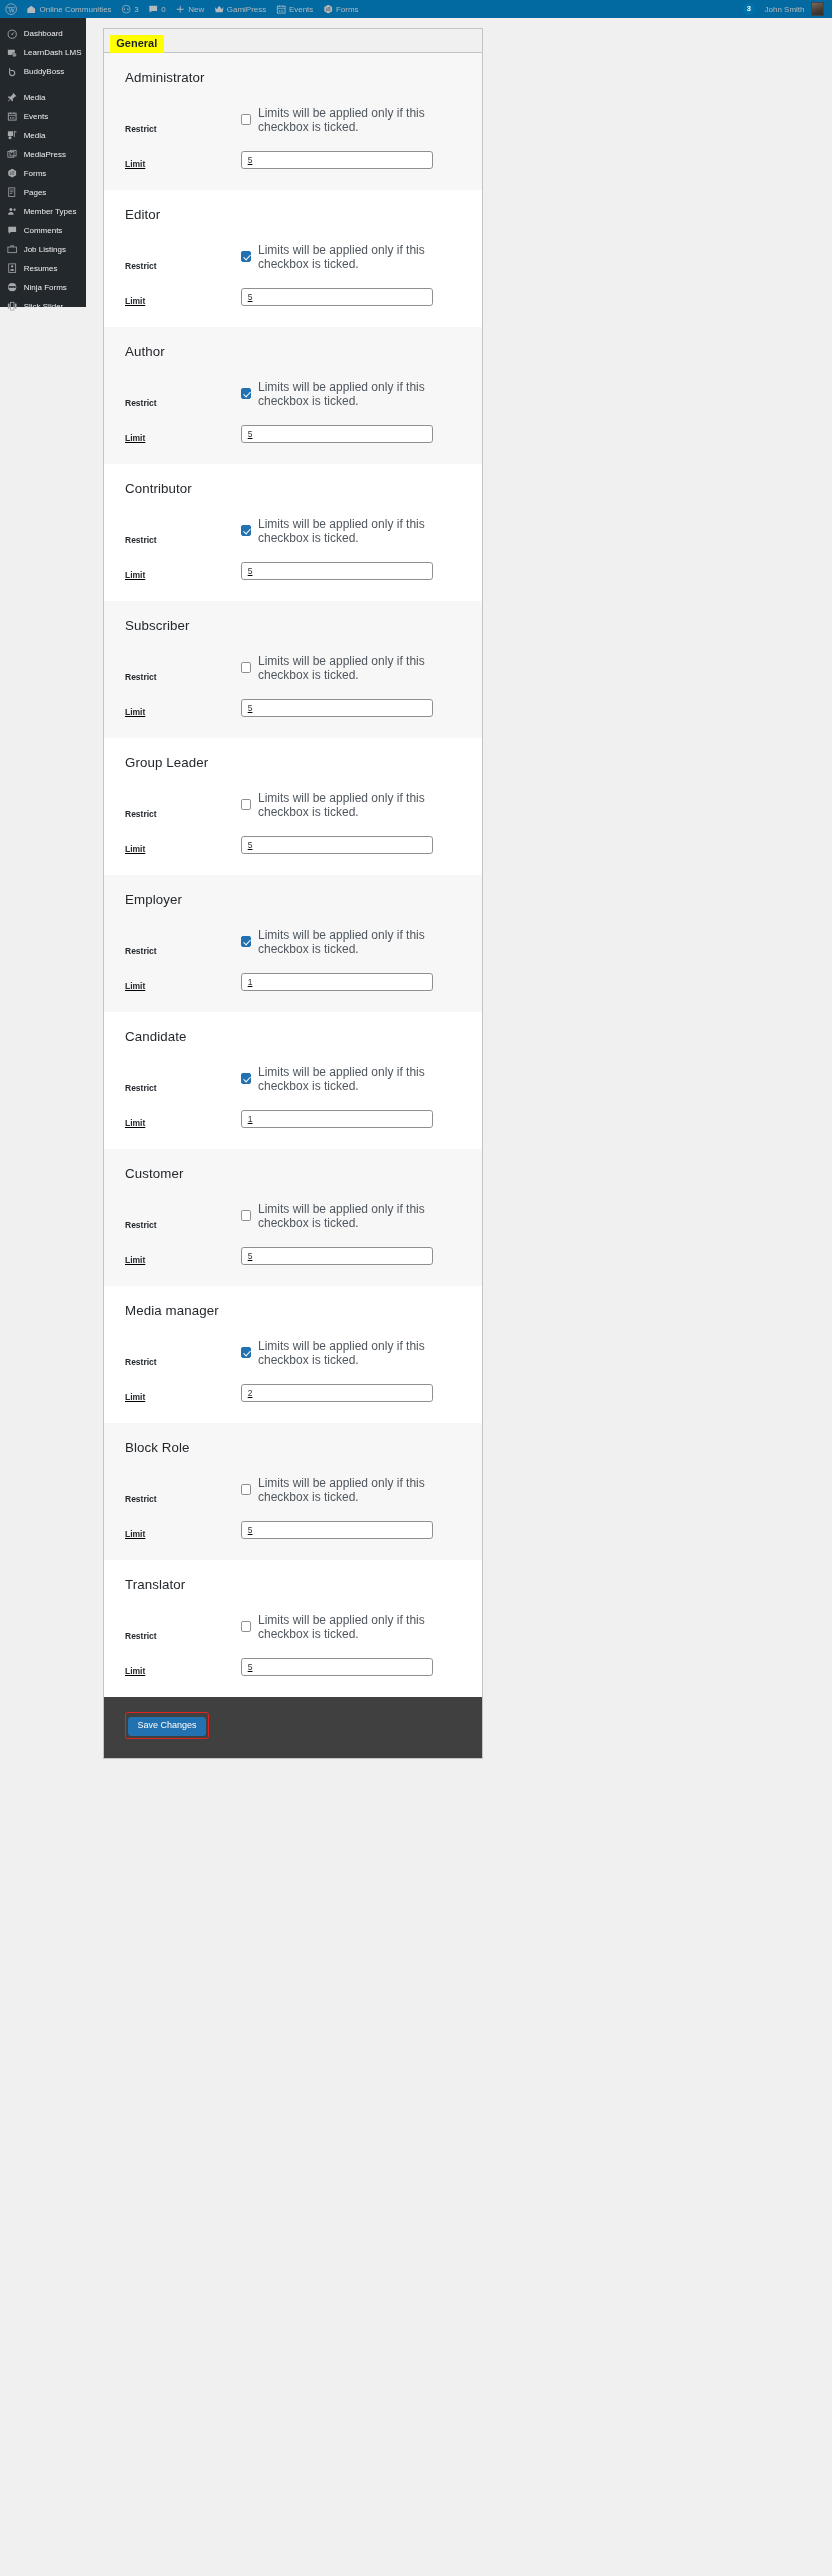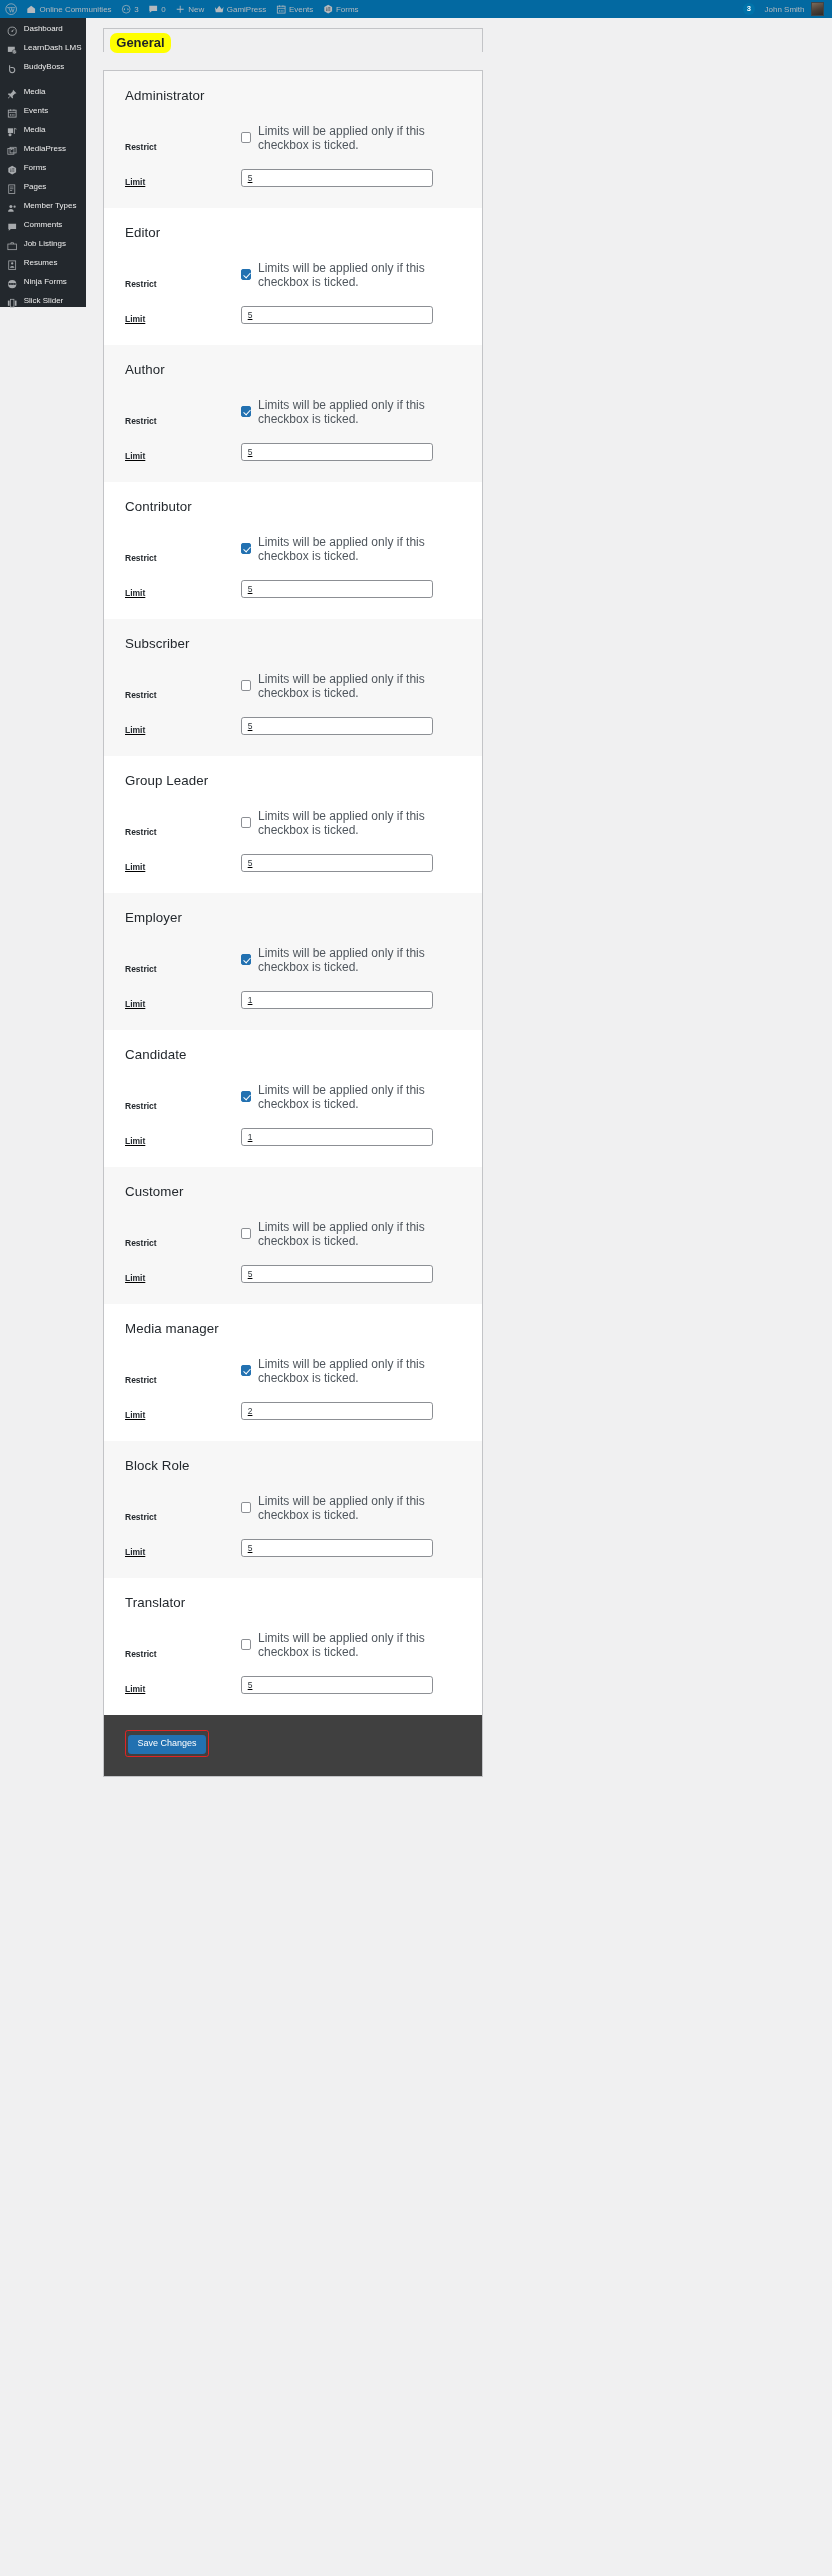--- a/index.html
+++ b/index.html
@@ -43,21 +43,21 @@
   .ab-name { color: #b4b9be; }
 
   
   .sidebar {
     position: absolute; top: 18px; left: 0;
     width: 86px; height: 289px;
     background: #23282d;
     z-index: 40;
   }
   .menu-item {
-    display: flex; align-items: flex-start;
+    display: flex; align-items: center;
     height: 19px; padding-left: 5.7px;
     color: #eee; font-size: 8px; gap: 5.7px;
   }
   .menu-item .mi-icon {
     width: 12.3px; height: 12.3px;
     display: inline-flex; align-items: center; justify-content: center;
     color: #a7aaad; flex: 0 0 12.3px;
   }
   .menu-item .mi-label { line-height: 1; white-space: nowrap; }
   .menu-sep { height: 6.6px; }
@@ -76,33 +76,31 @@
     border-bottom: none;
     background: #f0f0f1;
     padding: 4.7px 5.7px 0 5.7px;
     width: 380px;
     height: 24px;
   }
   .tab {
     display: inline-block;
     background: #ffff00;
     color: #1d2327;
-    font-size: 13px;
+    font-size: 11px;
     font-weight: bold;
     padding: 2.8px 6.6px 3.8px 6.6px;
     line-height: 1;
-    border-radius: 7px;
   }
 
   .panel {
     width: 380px;
     background: #fff;
     border: 0.9px solid #c3c4c7;
     border-top: 0.9px solid #c3c4c7;
-    margin-top: 18px;
   }
 
   .role-section { padding: 17px 21px 21px 21px; }
   .role-section.alt { background: #f7f7f7; }
   .role-section h2 {
     font-size: 13.3px;
     font-weight: normal;
     color: #23282d;
     margin-bottom: 21px;
     letter-spacing: 0.1px;

